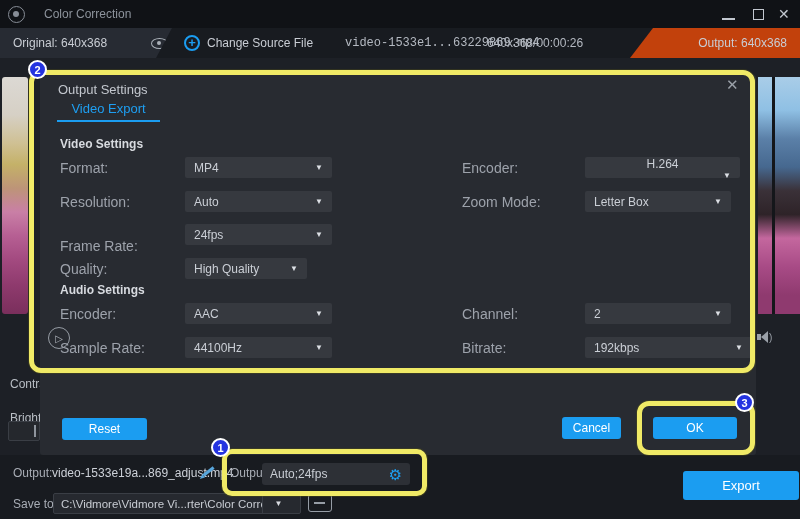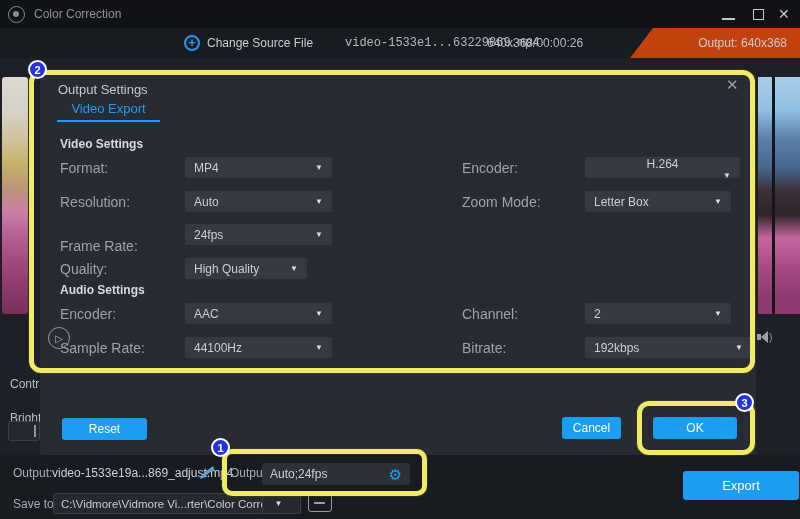--- a/index.html
+++ b/index.html
@@ -5,21 +5,21 @@
   html,body{margin:0;padding:0;background:#0c0e11;}
   *{box-sizing:border-box;}
   #screen{position:relative;width:800px;height:519px;overflow:hidden;
           font-family:"Liberation Sans",sans-serif;background:#1d2026;}
   .abs{position:absolute;}
 
   
   .titlebar{left:0;top:0;width:800px;height:28px;background:#101216;display:flex;align-items:center;}
   .app-icon{width:17px;height:17px;border:1.5px solid #878d96;border-radius:50%;margin-left:8px;position:relative;}
   .app-icon::after{content:"";position:absolute;left:4px;top:4px;width:6px;height:6px;border-radius:50%;background:#878d96;}
-  .app-title{color:#8d939c;font-size:12px;margin-left:9px;}
+  .app-title{color:#8d939c;font-size:12px;margin-left:19px;}
   .win-min{left:722px;top:18px;width:13px;height:2px;background:#c2c7cf;}
   .win-max{left:753px;top:9px;width:11px;height:11px;border:1.5px solid #c2c7cf;}
   .win-close{left:778px;top:5px;color:#c2c7cf;font-size:14px;line-height:18px;}
 
   
   .topbar{left:0;top:28px;width:800px;height:30px;background:#181b20;}
   .tab-orig{left:0;top:28px;width:172px;height:30px;background:#272b33;
             clip-path:polygon(0 0,100% 0,calc(100% - 16px) 100%,0 100%);
             display:flex;align-items:center;}
   .tab-out{left:630px;top:28px;width:170px;height:30px;background:#c2410c;
@@ -98,20 +98,24 @@
 
   <div class="abs titlebar">
     <span class="app-icon"></span>
     <span class="app-title">Color Correction</span>
   </div>
   <div class="abs win-min"></div>
   <div class="abs win-max"></div>
   <div class="abs win-close">✕</div>
 
   <div class="abs topbar"></div>
+  <div class="abs tab-orig">
+    <span class="tab-txt" style="margin-left:13px;">Original: 640x368</span>
+    <span class="eye"></span>
+  </div>
   <div class="abs chg-src">
     <span class="plus-circle">+</span>
     <span class="chg-lbl">Change Source File</span>
   </div>
   <div class="abs top-file">video-1533e1...63229869.mp4</div>
   <div class="abs top-dims">640x368/00:00:26</div>
   <div class="abs tab-out">
     <span class="tab-txt" style="margin-right:13px;">Output: 640x368</span>
   </div>
 

